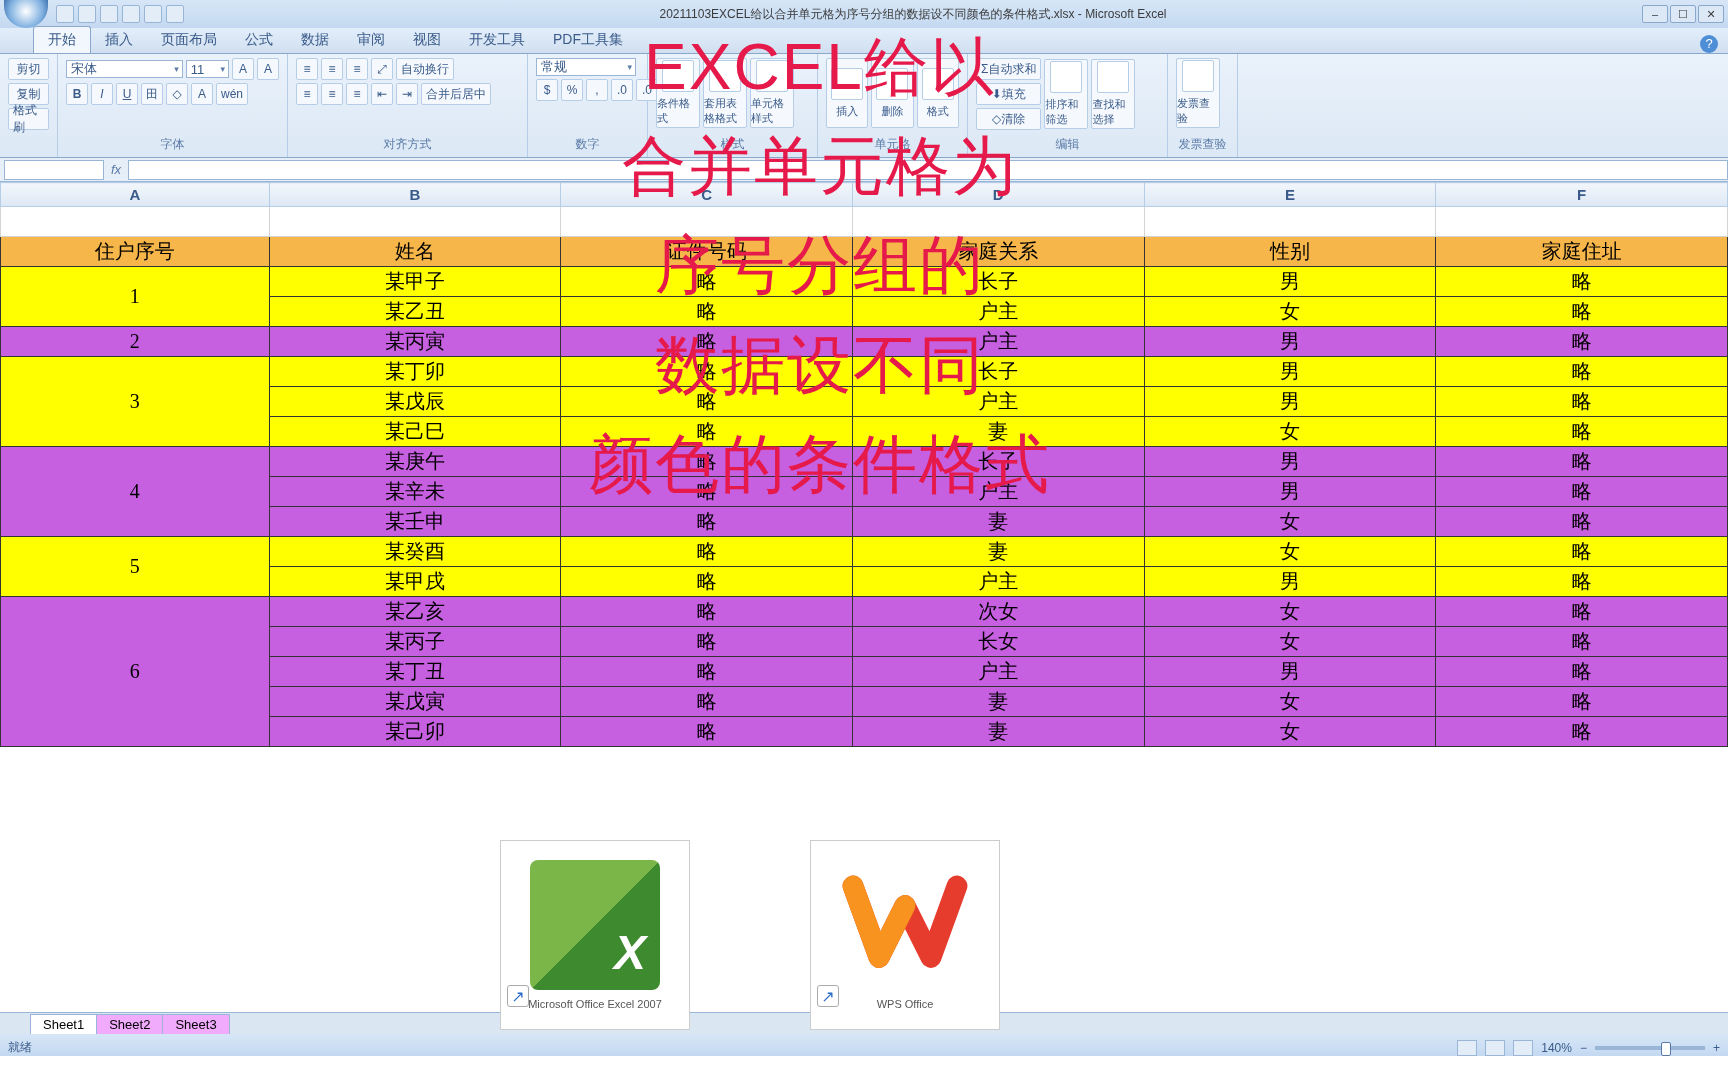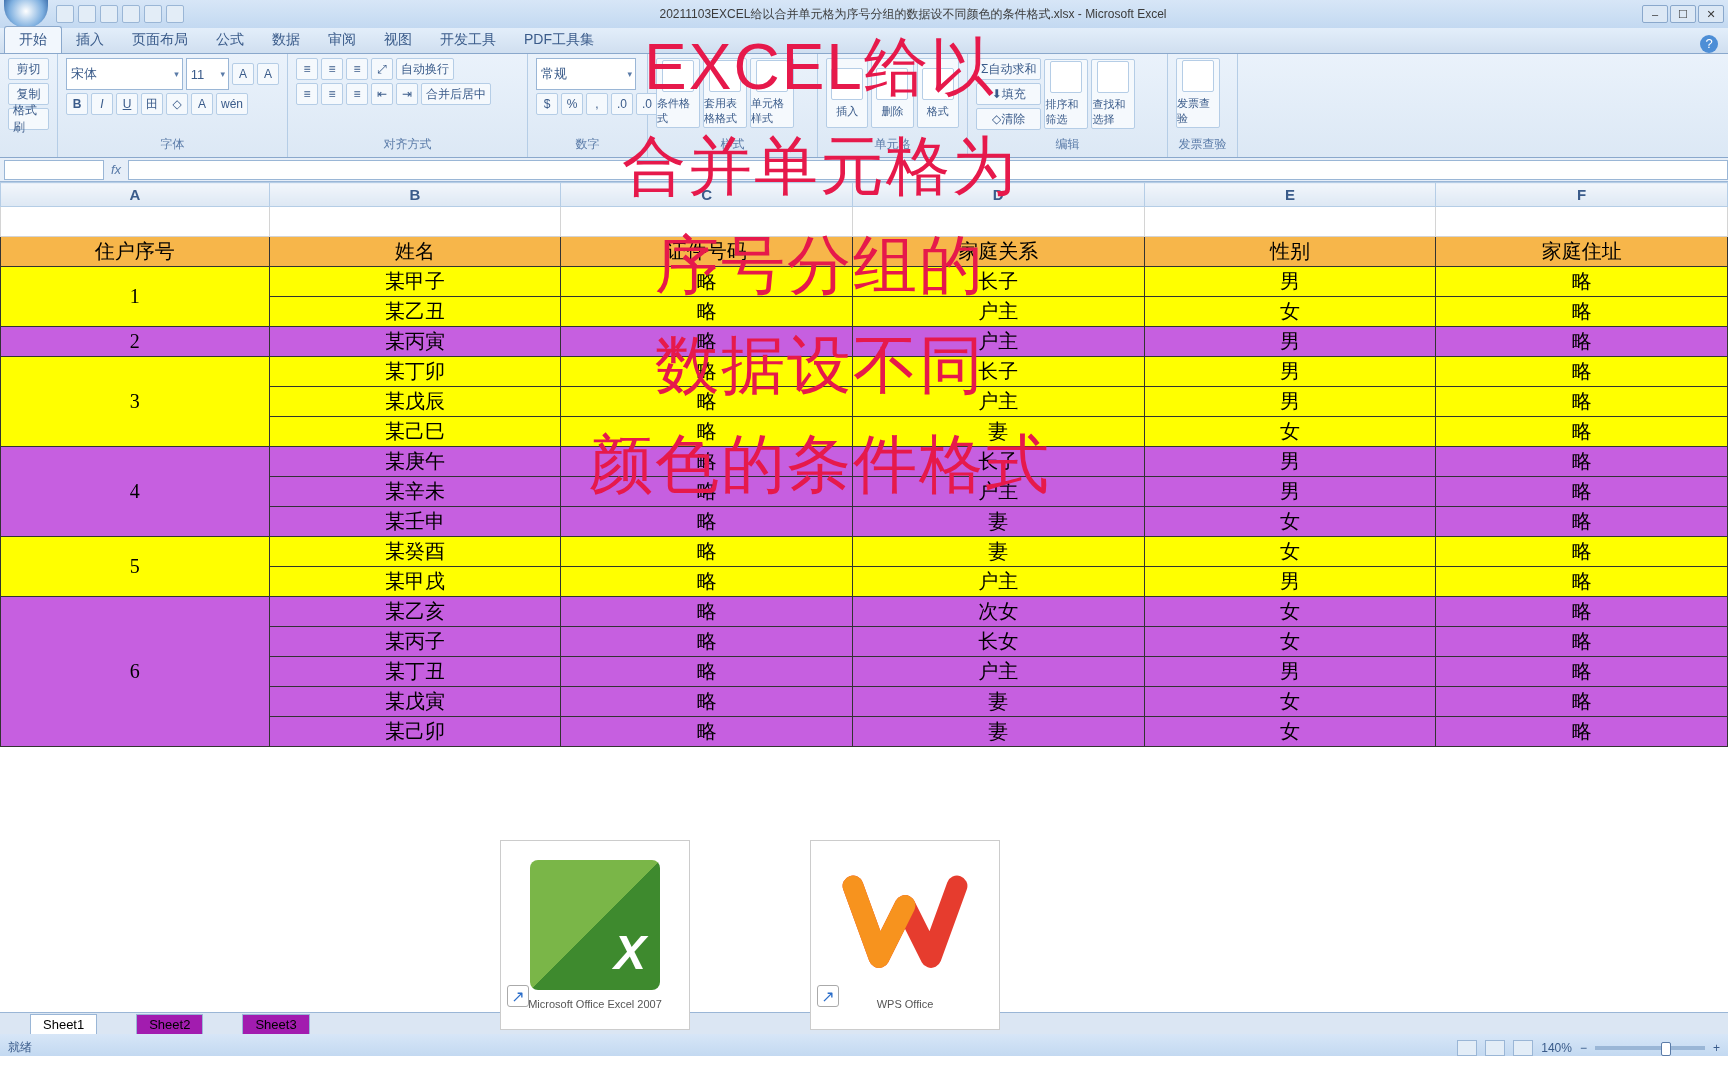--- a/index.html
+++ b/index.html
@@ -10,55 +10,55 @@
 .office-btn { width: 44px; height: 28px; background: radial-gradient(circle at 50% 40%, #fff 0%, #7fb0e0 60%, #2a5d9e 100%); border-radius: 0 0 22px 22px; margin-left: 4px; }
 .qat { display: flex; gap: 4px; margin-left: 8px; }
 .qat-btn { width: 18px; height: 18px; background: #e3edf7; border: 1px solid #9ab6d6; border-radius: 2px; }
 .title-text { flex: 1; text-align: center; }
 .win-ctrl { display: flex; gap: 2px; margin-right: 4px; }
 .win-btn { width: 26px; height: 18px; background: #dce8f5; border: 1px solid #8aa8cc; border-radius: 2px; display: flex; align-items: center; justify-content: center; font-size: 11px; }
 
 
 .tabs { height: 26px; background: linear-gradient(#e3eefa,#d0dff0); display: flex; align-items: flex-end; padding-left: 4px; font-size: 14px; color: #3a5b8a; border-bottom: 1px solid #8aa8cc; }
 .tab { padding: 4px 14px; cursor: pointer; }
-.tab.active { background: #f2f7fd; border: 1px solid #8aa8cc; border-bottom: none; border-radius: 3px 3px 0 0; }
+.tab.active { background: #f2f7fd; border: 1px solid #8aa8cc; border-bottom: none; border-radius: 3px 3px 0 0; margin-left: 29px; }
 .help-icon { margin-left: auto; margin-right: 10px; width: 18px; height: 18px; background: #4d8ed6; color: #fff; border-radius: 50%; text-align: center; line-height: 18px; font-size: 13px; }
 
 
 .ribbon { height: 104px; background: linear-gradient(#eaf2fb,#dce8f5); display: flex; border-bottom: 1px solid #8aa8cc; font-size: 12px; color: #3a5b8a; }
 .group { border-right: 1px solid #b5cde6; padding: 4px 8px; display: flex; flex-direction: column; justify-content: space-between; }
 .group-label { text-align: center; font-size: 12px; color: #5a7ba8; padding-top: 2px; }
 .vstack { display: flex; flex-direction: column; gap: 3px; justify-content: flex-end; }
 .hstack { display: flex; gap: 3px; align-items: center; }
 .btn-sm { height: 22px; min-width: 22px; background: #f5f9fd; border: 1px solid #b5cde6; border-radius: 2px; display: flex; align-items: center; justify-content: center; padding: 0 4px; font-size: 12px; cursor: pointer; }
 .btn-lg { width: 44px; height: 70px; background: #f5f9fd; border: 1px solid #b5cde6; border-radius: 2px; display: flex; flex-direction: column; align-items: center; justify-content: center; gap: 4px; font-size: 11px; cursor: pointer; }
-.combo { height: 32px; background: #fff; border: 1px solid #9ab6d6; padding: 0 18px 0 4px; font-size: 13px; position: relative; display: flex; align-items: center; }
+.combo { height: 18px; background: #fff; border: 1px solid #9ab6d6; padding: 0 18px 0 4px; font-size: 13px; position: relative; display: flex; align-items: center; }
 .combo::after { content: "▾"; position: absolute; right: 3px; font-size: 9px; color: #5a7ba8; }
 .icon-box { width: 32px; height: 32px; background: #fff; border: 1px solid #b5cde6; border-radius: 2px; }
 
 
 .formula-bar { height: 24px; background: #e6eef8; border-bottom: 1px solid #9ab6d6; display: flex; align-items: center; font-size: 13px; }
 .name-box { width: 100px; height: 20px; background: #fff; border: 1px solid #9ab6d6; margin-left: 4px; padding-left: 4px; line-height: 20px; }
 .fx { width: 24px; text-align: center; font-style: italic; color: #5a7ba8; }
 .formula-input { flex: 1; height: 20px; background: #fff; border: 1px solid #9ab6d6; }
 
 
 .grid-area { height: 830px; overflow: hidden; position: relative; background: #fff; }
 table.sheet { border-collapse: collapse; width: 100%; table-layout: fixed; }
 .col-hdr { height: 24px; background: linear-gradient(#f2f6fb,#dde8f4); border: 1px solid #b5cde6; text-align: center; font-size: 15px; color: #3a5b8a; }
 td.data { border: 1px solid #333; text-align: center; font-size: 20px; font-family: SimSun, serif; height: 30px; padding: 1px; }
 td.empty { border: 1px solid #d4d4d4; height: 30px; }
 .hdr-row td.data { background: #f7b64a; font-size: 20px; }
 .yellow { background: #ffff00; }
 .purple { background: #c65fe0; }
 
 
-.sheet-tabs { height: 22px; background: #dbe6f3; display: flex; align-items: center; font-size: 13px; border-top: 1px solid #9ab6d6; padding-left: 30px; font-family: SimSun; gap: 40px; }
+.sheet-tabs { height: 22px; background: #dbe6f3; display: flex; align-items: center; font-size: 13px; border-top: 1px solid #9ab6d6; padding-left: 30px; font-family: SimSun; }
 .sheet-tab { padding: 2px 12px; background: #fff; border: 1px solid #9ab6d6; border-bottom: none; margin-right: -1px; cursor: pointer; }
-.sheet-tab.inactive { background: #a21caf; }
+.sheet-tab.inactive { background: #f0abfc; }
 
 
 .status-bar { height: 22px; background: linear-gradient(#d7e6f7,#c3d9f1); display: flex; align-items: flex-end; font-size: 12px; color: #3a5b8a; padding: 0 8px; }
 .status-right { margin-left: auto; display: flex; gap: 8px; align-items: center; }
 .view-btn { width: 20px; height: 16px; background: #e3edf7; border: 1px solid #9ab6d6; }
 .zoom-slider { width: 110px; height: 4px; background: #9ab6d6; position: relative; }
 .zoom-slider::before { content: ""; position: absolute; left: 60%; top: -4px; width: 8px; height: 12px; background: #fff; border: 1px solid #5a7ba8; border-radius: 2px; }
 
 
 .overlay-text { position: absolute; top: 18px; left: 560px; width: 520px; font-size: 64px; line-height: 1.55; color: #e6194b; font-family: SimSun, serif; text-align: center; pointer-events: none; white-space: pre-line; font-weight: normal; letter-spacing: 2px; }

